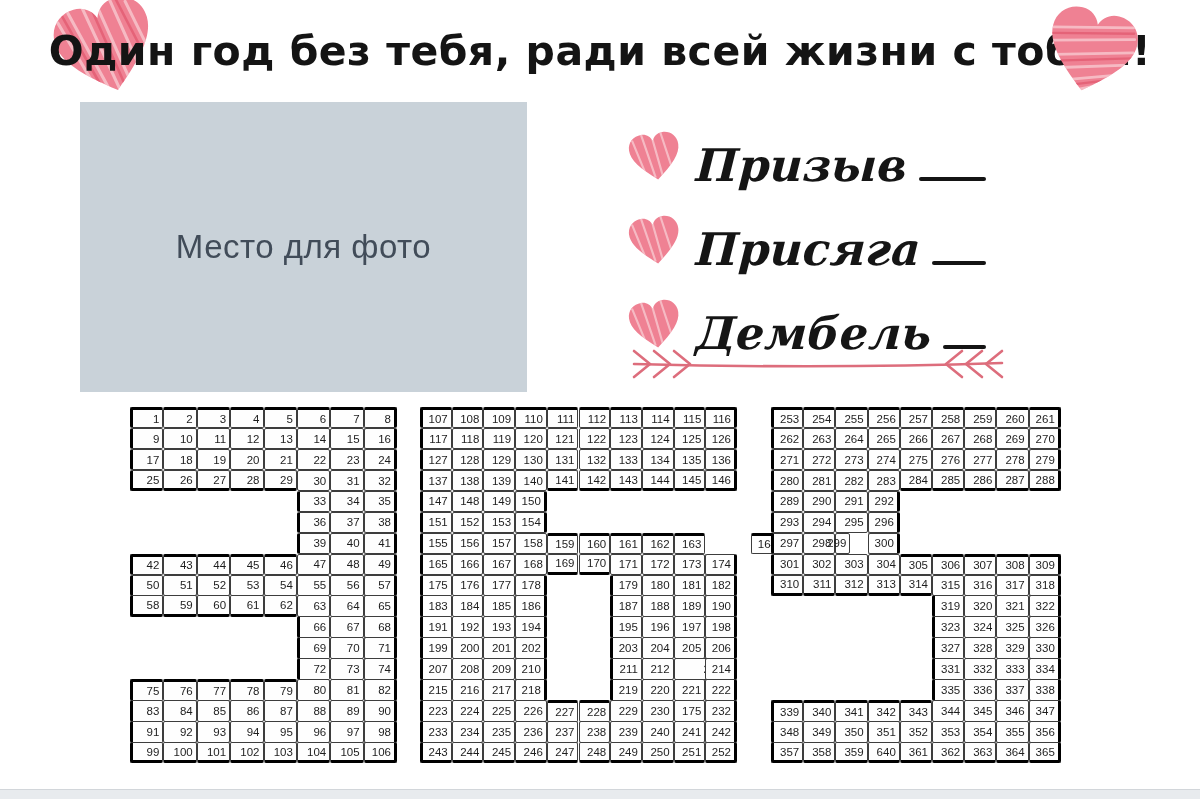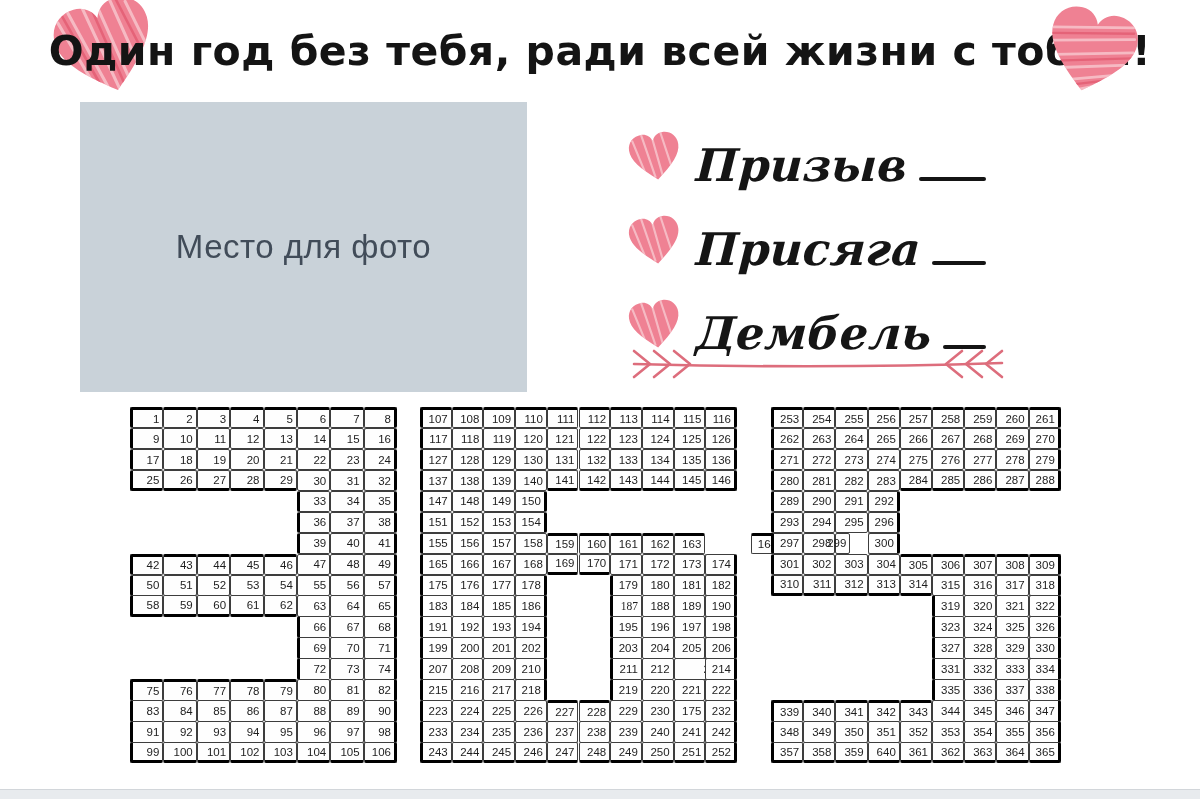--- a/index.html
+++ b/index.html
@@ -331,21 +331,21 @@
       <div class="day-cell" style="left: 63.4px; top: 167.52px; width: 31.7px; height: 21.44px;">177</div>
       <div class="day-cell" style="left: 95.1px; top: 167.52px; width: 31.7px; height: 21.44px; border-right: 3px solid rgb(0, 0, 0);">178</div>
       <div class="day-cell" style="left: 190.2px; top: 167.52px; width: 31.7px; height: 21.44px; border-left: 3px solid rgb(0, 0, 0);">179</div>
       <div class="day-cell" style="left: 221.9px; top: 167.52px; width: 31.7px; height: 21.44px;">180</div>
       <div class="day-cell" style="left: 253.6px; top: 167.52px; width: 31.7px; height: 21.44px;">181</div>
       <div class="day-cell" style="left: 285.3px; top: 167.52px; width: 31.7px; height: 21.44px; border-right: 3px solid rgb(0, 0, 0);">182</div>
       <div class="day-cell" style="left: 0px; top: 188.46px; width: 31.7px; height: 21.44px; border-left: 3px solid rgb(0, 0, 0);">183</div>
       <div class="day-cell" style="left: 31.7px; top: 188.46px; width: 31.7px; height: 21.44px;">184</div>
       <div class="day-cell" style="left: 63.4px; top: 188.46px; width: 31.7px; height: 21.44px;">185</div>
       <div class="day-cell" style="left: 95.1px; top: 188.46px; width: 31.7px; height: 21.44px; border-right: 3px solid rgb(0, 0, 0);">186</div>
-      <div class="day-cell" style="left: 190.2px; top: 188.46px; width: 31.7px; height: 21.44px; border-left: 3px solid rgb(0, 0, 0); font-family: Liberation Serif, serif;">187</div>
+      <div class="day-cell" style="left: 190.2px; top: 188.46px; width: 31.7px; height: 21.44px; border-left: 3px solid rgb(0, 0, 0);">187</div>
       <div class="day-cell" style="left: 221.9px; top: 188.46px; width: 31.7px; height: 21.44px;">188</div>
       <div class="day-cell" style="left: 253.6px; top: 188.46px; width: 31.7px; height: 21.44px;">189</div>
       <div class="day-cell" style="left: 285.3px; top: 188.46px; width: 31.7px; height: 21.44px; border-right: 3px solid rgb(0, 0, 0);">190</div>
       <div class="day-cell" style="left: 0px; top: 209.4px; width: 31.7px; height: 21.44px; border-left: 3px solid rgb(0, 0, 0);">191</div>
       <div class="day-cell" style="left: 31.7px; top: 209.4px; width: 31.7px; height: 21.44px;">192</div>
       <div class="day-cell" style="left: 63.4px; top: 209.4px; width: 31.7px; height: 21.44px;">193</div>
       <div class="day-cell" style="left: 95.1px; top: 209.4px; width: 31.7px; height: 21.44px; border-right: 3px solid rgb(0, 0, 0);">194</div>
       <div class="day-cell" style="left: 190.2px; top: 209.4px; width: 31.7px; height: 21.44px; border-left: 3px solid rgb(0, 0, 0);">195</div>
       <div class="day-cell" style="left: 221.9px; top: 209.4px; width: 31.7px; height: 21.44px;">196</div>
       <div class="day-cell" style="left: 253.6px; top: 209.4px; width: 31.7px; height: 21.44px;">197</div>

